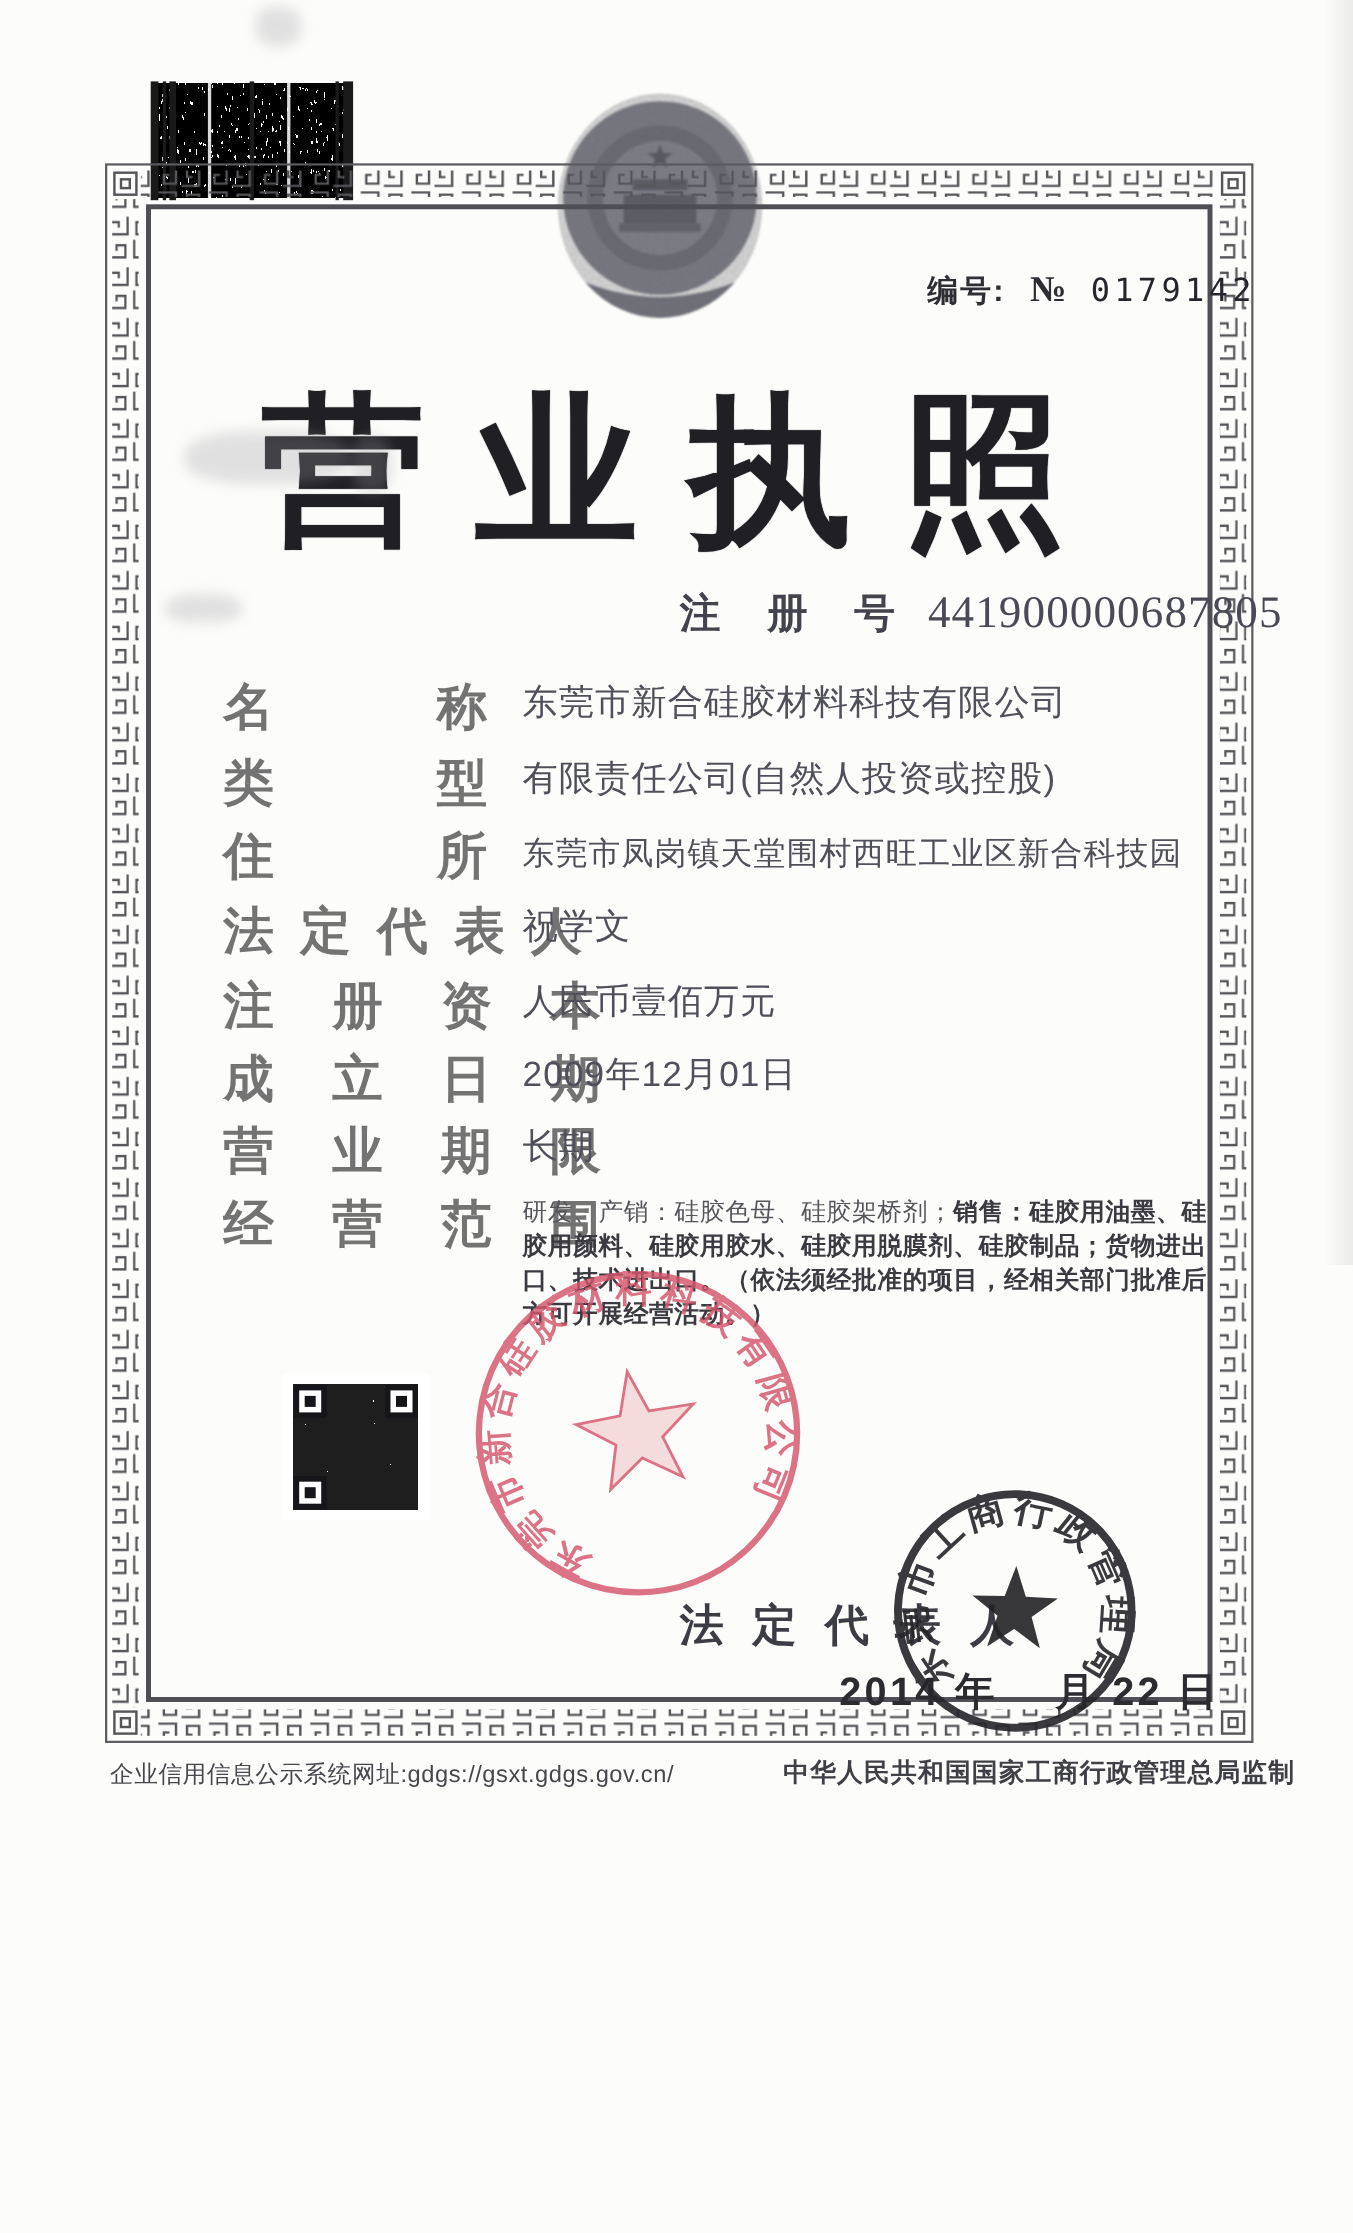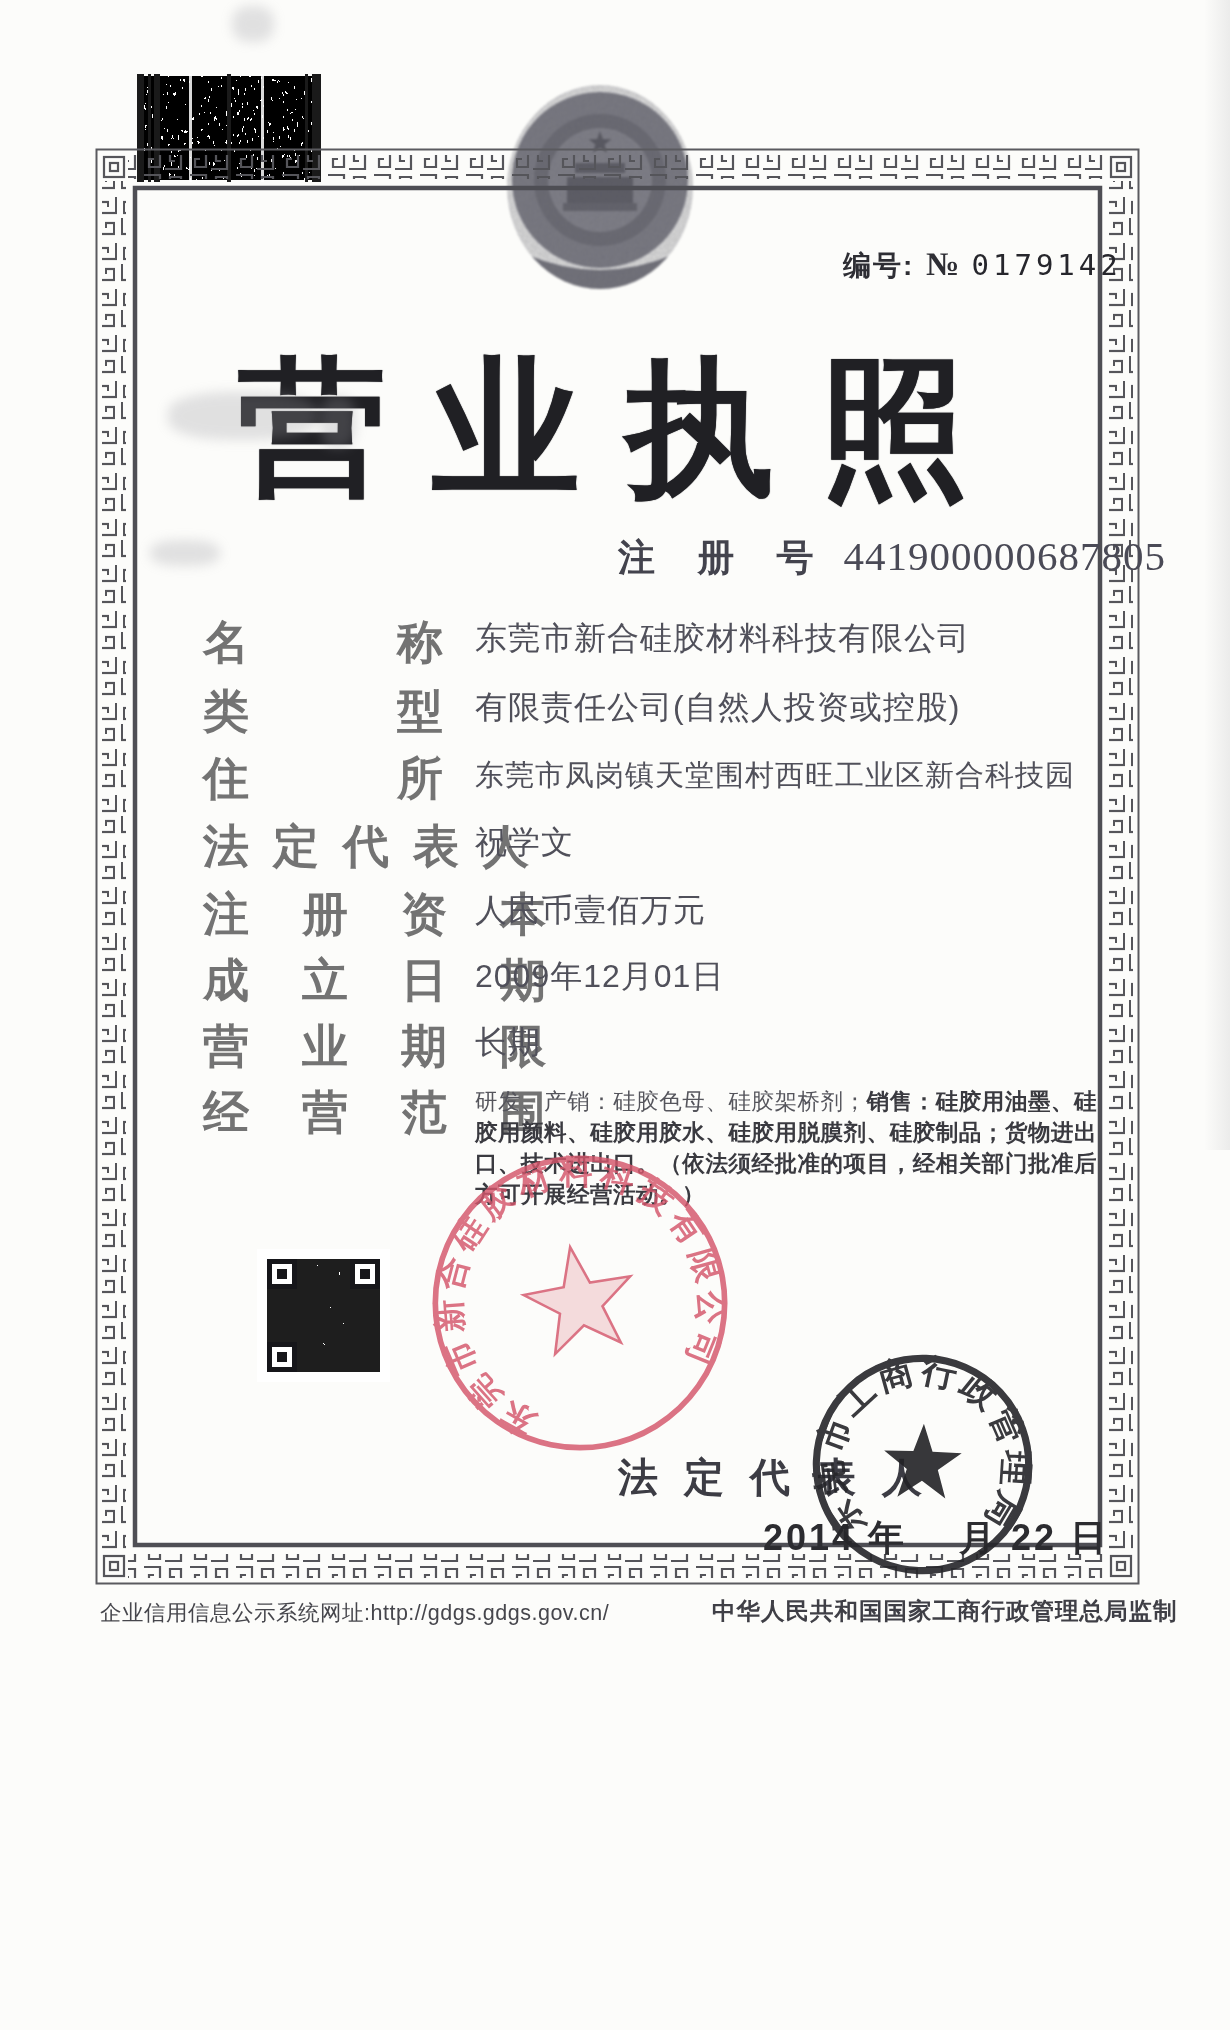--- a/index.html
+++ b/index.html
@@ -1,20 +1,20 @@
 <!DOCTYPE html>
 <html><head>
 <meta charset="utf-8">
 <style>
   html,body{margin:0;padding:0;background:#ffffff;}
   body{width:1230px;height:2030px;position:relative;font-family:"Liberation Sans",sans-serif;}
   .stage{position:absolute;left:0;top:0;width:1230px;height:2030px;background:#fcfcfa;overflow:hidden;}
   .abs{position:absolute;}
   
-  .serial{left:843px;top:246px;display:flex;align-items:baseline;gap:12px;color:#2e2e34;}
+  .serial{left:843px;top:246px;display:flex;align-items:baseline;gap:22px;color:#2e2e34;}
   .serial .lab{font-size:28px;font-weight:600;letter-spacing:2px;}
   .serial .sym{font-family:"Liberation Serif",serif;font-size:33px;font-weight:700;}
   .serial .num{font-family:"DejaVu Sans Mono",monospace;font-size:29px;letter-spacing:4px;color:#26262c;}
   
   .doc-title{left:238px;top:330px;font-size:148px;font-weight:700;color:#202024;letter-spacing:46px;white-space:nowrap;text-shadow:0 0 1px #2a2a2e;}
   
   .regline{left:618px;top:532px;display:flex;align-items:baseline;color:#43434d;justify-content:center;}
   .regline .lab{font-size:37px;letter-spacing:16px;font-weight:600;}
   .regline .num{font-family:"Liberation Serif",serif;font-size:41px;letter-spacing:1px;margin-left:14px;color:#4a4a56;}
   
@@ -219,21 +219,21 @@
     <defs>
       <path id="blkArc" d="M68.6,181.3 A80,80 0 1 1 171.4,181.3" fill="none"></path>
     </defs>
     <circle cx="120" cy="120" r="104" fill="none" stroke="#26262a" stroke-width="7"></circle>
     <polygon points="120,80 129.4,107.1 158,107.6 135.2,124.9 143.5,152.4 120,136 96.5,152.4 104.8,124.9 82,107.6 110.6,107.1" fill="#222226"></polygon>
     <text font-size="34" letter-spacing="4" fill="#26262a" font-weight="700" font-family="Liberation Sans, sans-serif">
       <textPath href="#blkArc">东莞市工商行政管理局</textPath>
     </text>
   </svg>
 
-  <div class="abs footL">企业信用信息公示系统网址:http://gdgs.gdgs.gov.cn/</div>
+  <div class="abs footL">企业信用信息公示系统网址:gdgs://gsxt.gdgs.gov.cn/</div>
   <div class="abs footR">中华人民共和国国家工商行政管理总局监制</div>
 
   <div class="abs smudge" style="left:232px;top:6px;width:42px;height:36px;"></div>
   <div class="abs smudge" style="left:168px;top:392px;width:150px;height:48px;"></div>
   <div class="abs smudge" style="left:320px;top:396px;width:36px;height:52px;"></div>
   <div class="abs smudge" style="left:150px;top:540px;width:70px;height:26px;"></div>
   <div class="abs edge-shade"></div>
 
 </div>
 

